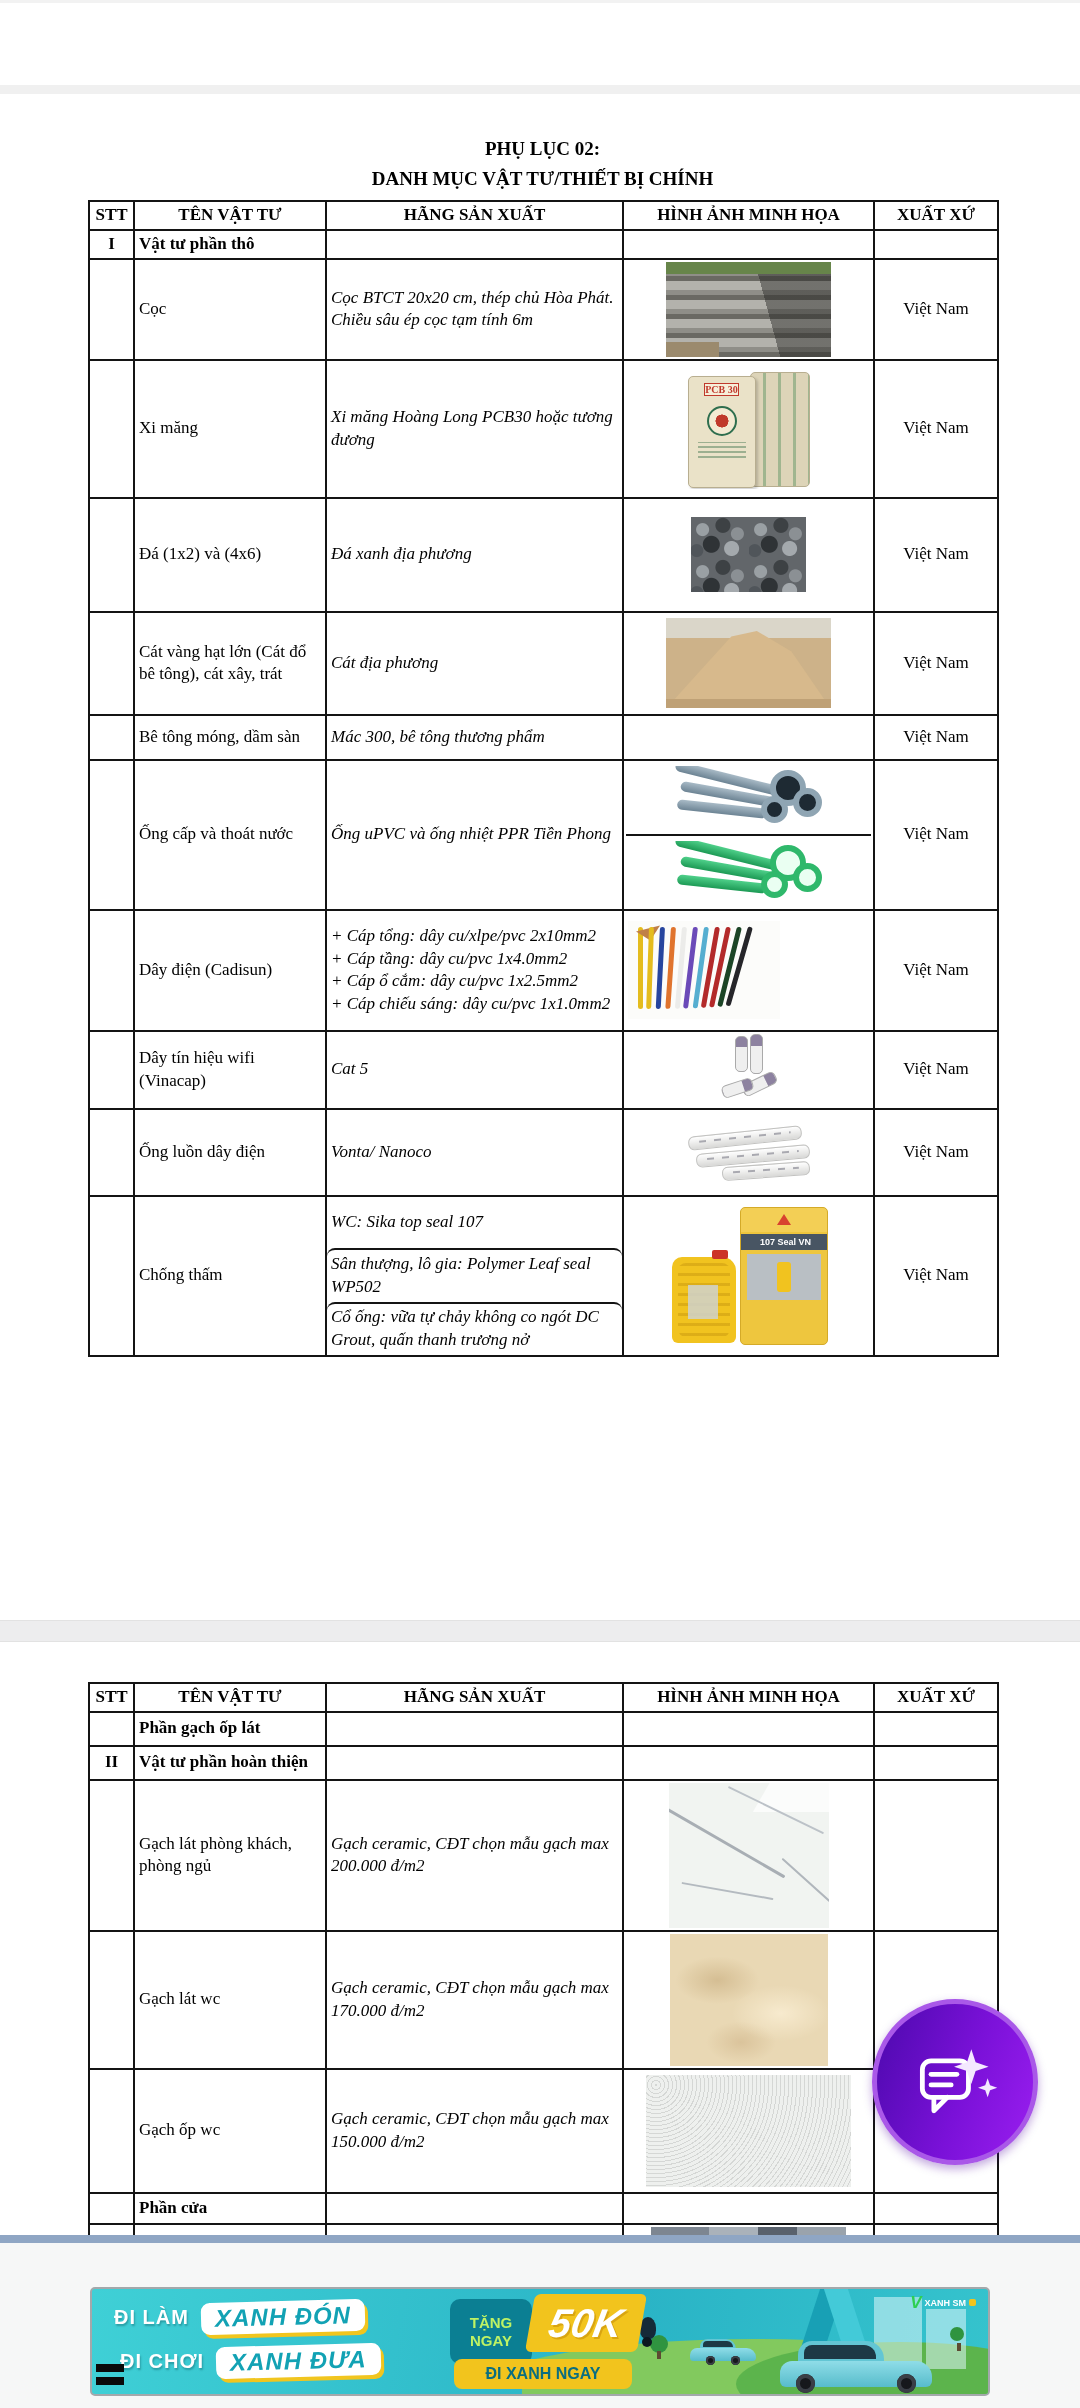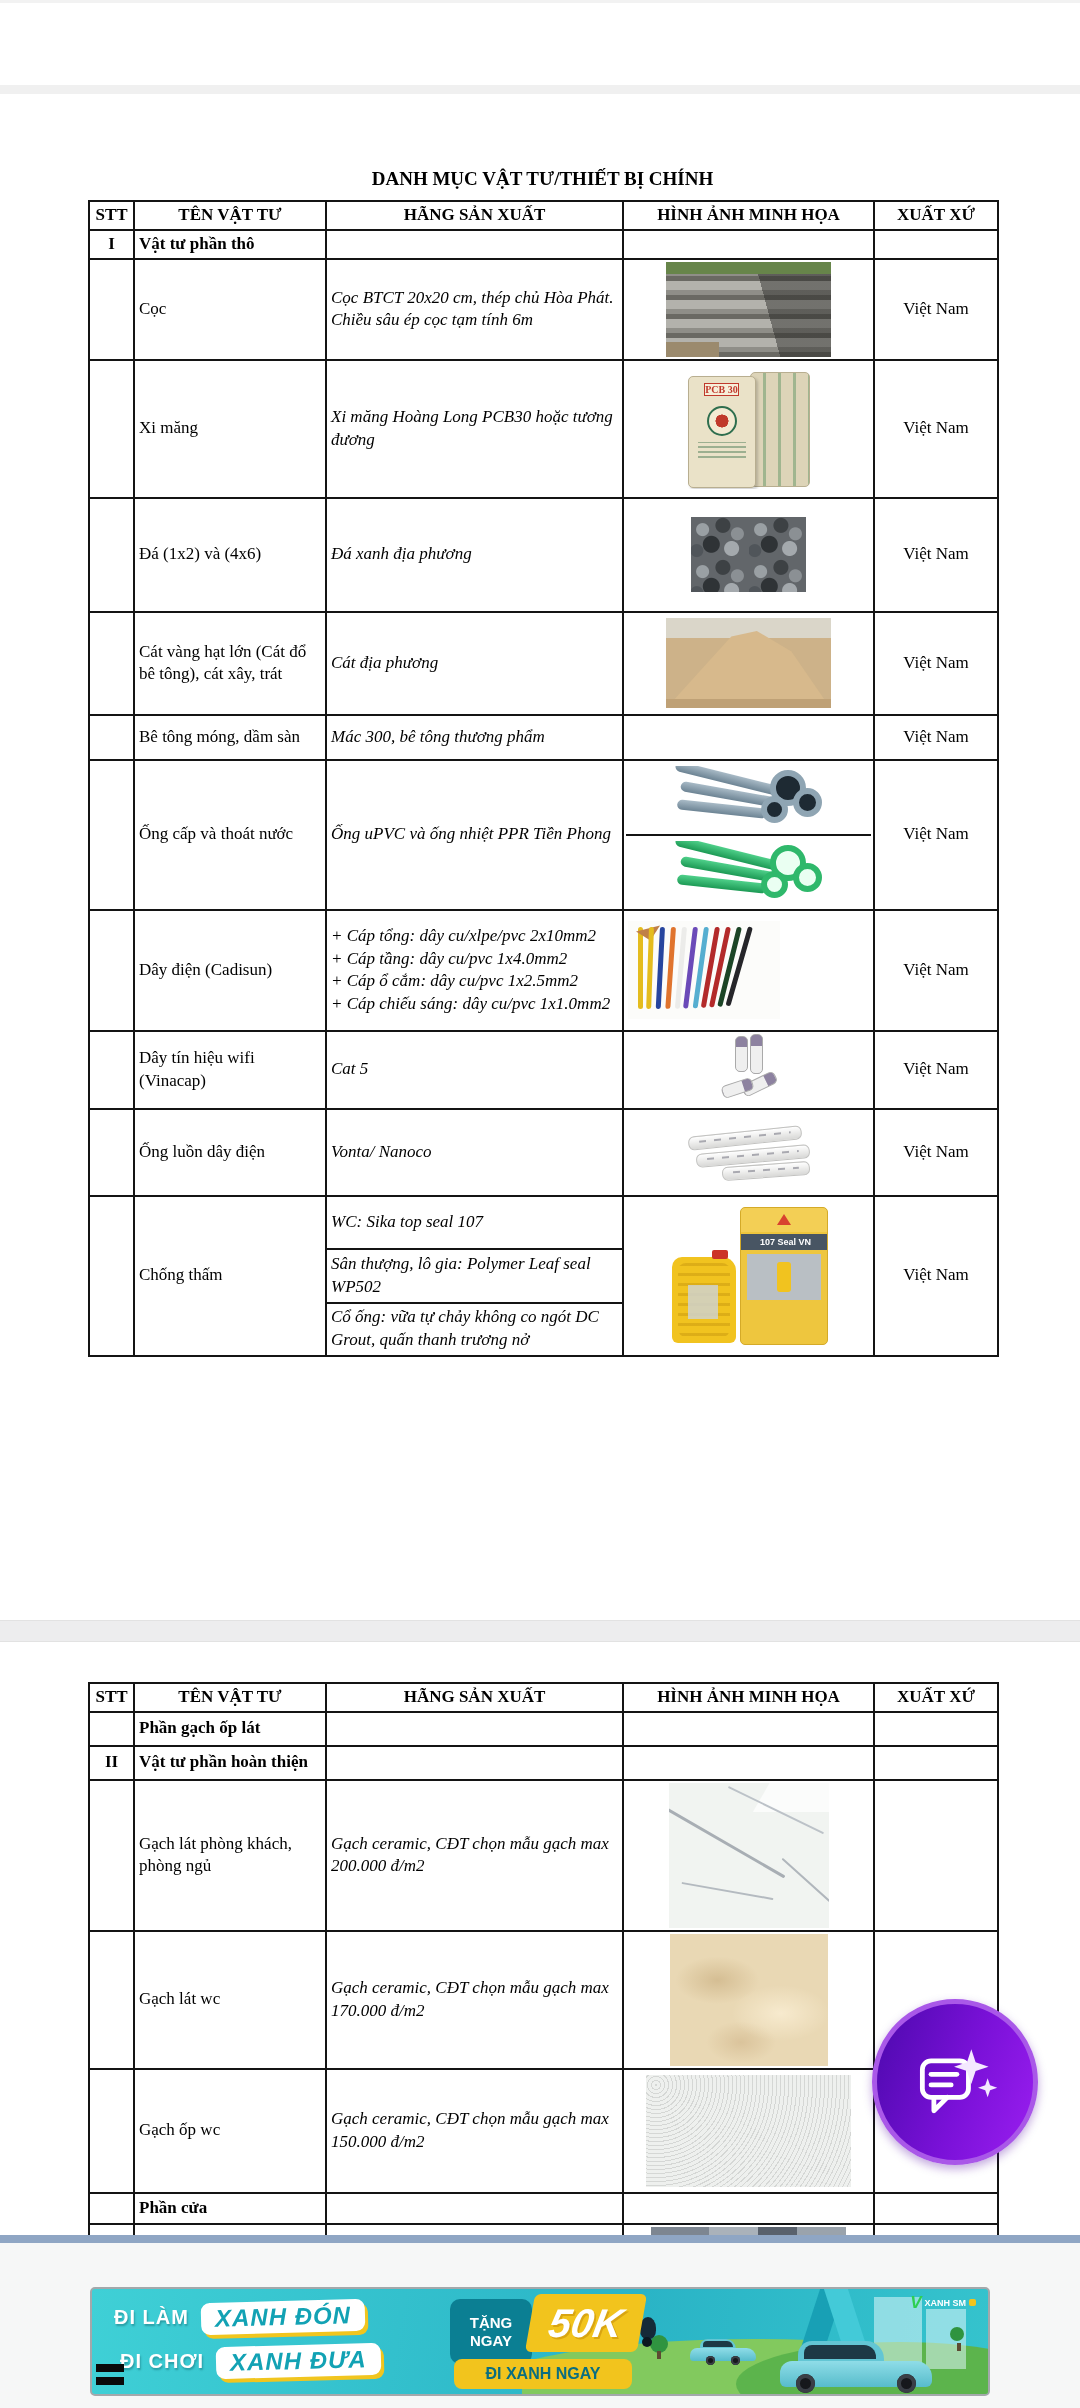--- a/index.html
+++ b/index.html
@@ -22,21 +22,21 @@
   table.doc td,table.doc th{border:2px solid #141414;padding:2px 4px;font-size:17px;line-height:1.35;overflow:hidden;vertical-align:middle;}
   th.hdr{font-weight:bold;text-align:center;padding:1px 2px;}
   .c-stt{text-align:center;font-weight:bold;}
   .c-name{text-align:left;}
   .c-maker{text-align:left;font-style:italic;}
   .c-img{text-align:center;padding:2px;}
   .c-origin{text-align:center;}
   .sec-title{font-weight:bold;font-size:18px;}
   .maker-top{vertical-align:top;}
   .sub-stack{display:flex;flex-direction:column;height:100%;margin:-2px -4px;}
-  .sub-stack>div{flex:1;display:flex;align-items:center;padding:2px 4px;}
+  .sub-stack>div{flex:1;display:flex;align-items:center;padding:2px 4px;border-radius:8px;}
   .sub-stack>div+div{border-top:2px solid #141414;}
   .img-stack{display:flex;flex-direction:column;margin:-2px;height:148px;}
   .img-stack>div{flex:1;display:flex;align-items:center;justify-content:center;}
   .img-stack>div+div{border-top:2px solid #141414;}
 
   
   .page-gap{left:0;top:1526px;width:1080px;height:20px;background:#ededee;border-top:1px solid #e2e2e2;border-bottom:1px solid #e2e2e2;position:absolute;}
   .viewport-bar{left:0;top:2235px;width:1080px;height:8px;background:#8fa6c4;}
   .footer-area{left:0;top:2243px;width:1080px;height:165px;background:#f6f7f7;}
 
@@ -144,21 +144,21 @@
 
   
   .banner{left:90px;top:2287px;width:900px;height:109px;border:2px solid #a3a8ab;border-radius:5px;box-sizing:border-box;
     overflow:hidden;background:linear-gradient(100deg,#3fd0d6 0%,#2ab4c6 60%,#35c3cd 100%);cursor:pointer;z-index:40;}
   .bn-line{position:absolute;display:flex;gap:12px;align-items:center;font-family:"Liberation Sans",sans-serif;}
   .bn-line1{left:22px;top:12px;}
   .bn-line2{left:28px;top:56px;}
   .xword{font-weight:800;font-size:20px;color:#fff;text-shadow:1px 2px 2px rgba(0,60,70,.35);letter-spacing:1px;}
   .xbadge{display:inline-block;background:#fff;color:#12a2b4;font-style:italic;font-weight:800;font-size:24px;
     padding:2px 14px;border-radius:9px;box-shadow:3px 4px 0 #f1c51e;transform:rotate(-1.5deg);letter-spacing:1px;}
-  .gift{position:absolute;left:358px;top:10px;width:82px;height:65px;background:#0b7f93;border-radius:10px;color:#ffffff;
+  .gift{position:absolute;left:358px;top:10px;width:82px;height:65px;background:#0b7f93;border-radius:10px;color:#bef264;
     font-family:"Liberation Sans",sans-serif;font-weight:800;font-size:15px;line-height:1.2;
     display:flex;flex-direction:column;align-items:center;justify-content:center;}
   .fifty{position:absolute;left:438px;top:5px;width:112px;height:58px;background:#f2c41d;transform:skewX(-10deg);border-radius:6px;
     display:flex;align-items:center;justify-content:center;font-family:"Liberation Sans",sans-serif;
     font-style:italic;font-weight:800;font-size:40px;color:#fff;text-shadow:2px 2px 0 rgba(180,120,0,.4);}
   .cta{position:absolute;left:362px;top:70px;width:178px;height:30px;background:#f2c41d;border:none;border-radius:8px;
     font-family:"Liberation Sans",sans-serif;font-weight:800;font-size:16px;color:#0b6e80;cursor:pointer;}
   .bn-art{position:absolute;left:430px;top:0;right:0;bottom:0;overflow:hidden;}
   .hill1{position:absolute;left:-10%;right:-10%;bottom:-48%;height:100%;border-radius:50%;background:#82c95e;}
   .hill2{position:absolute;right:-16%;bottom:-30%;width:70%;height:80%;border-radius:50%;background:#5cb44c;}
@@ -192,20 +192,21 @@
   .ad-menu{left:96px;top:2364px;width:28px;height:22px;cursor:pointer;z-index:45;}
   .ad-menu span{display:block;width:28px;height:8px;background:#0a0a0a;margin-bottom:5px;}
 </style>
 </head>
 <body>
 
 <div class="abs top-strip"></div>
 <div class="abs top-divider"></div>
 
 <div class="abs doc-area">
+  <div class="abs title1">PHỤ LỤC 02:</div>
   <div class="abs title2">DANH MỤC VẬT TƯ/THIẾT BỊ CHÍNH</div>
 
   <table class="doc" id="table1">
     <colgroup>
         <col style="width:45px">
         <col style="width:192px">
         <col style="width:297px">
         <col style="width:251px">
         <col style="width:124px">
       </colgroup>

